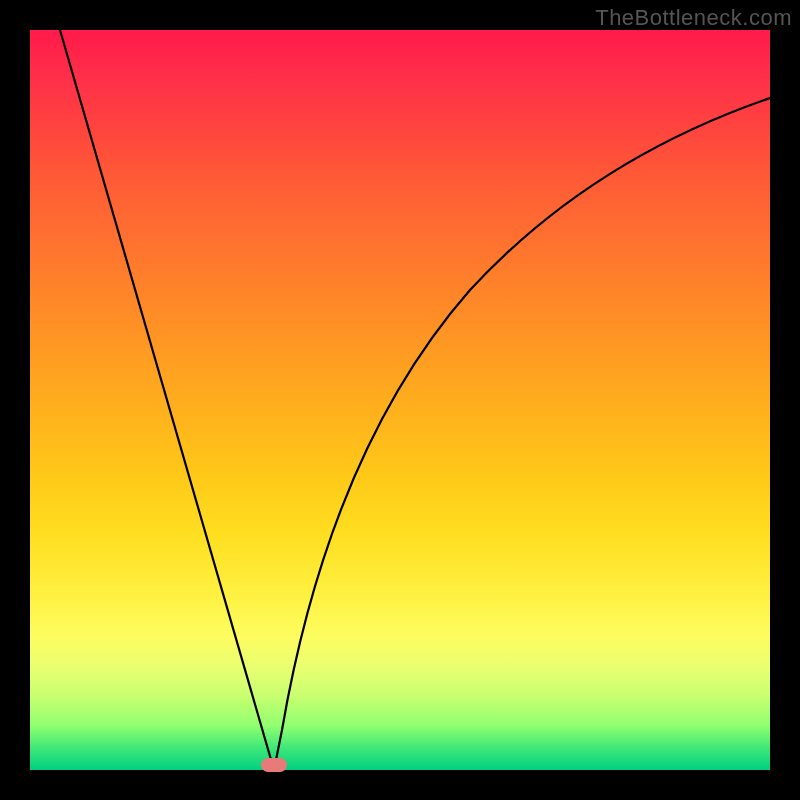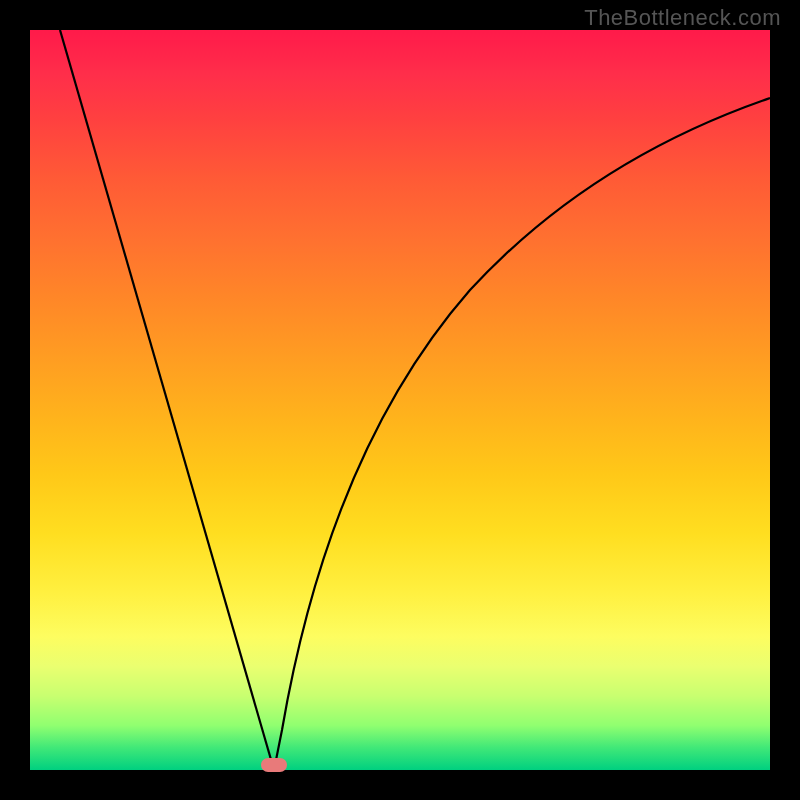--- a/index.html
+++ b/index.html
@@ -14,21 +14,21 @@
     position: absolute;
     top: 0;
     left: 0;
     width: 800px;
     height: 800px;
     background: #000;
   }
   .watermark {
     position: absolute;
     top: 5px;
-    right: 19px;
+    right: 8px;
     color: #555;
     font-family: Arial, sans-serif;
     font-size: 22px;
     font-weight: 500;
     letter-spacing: 0.5px;
     z-index: 10;
   }
   .plot-area {
     position: absolute;
     top: 30px;

